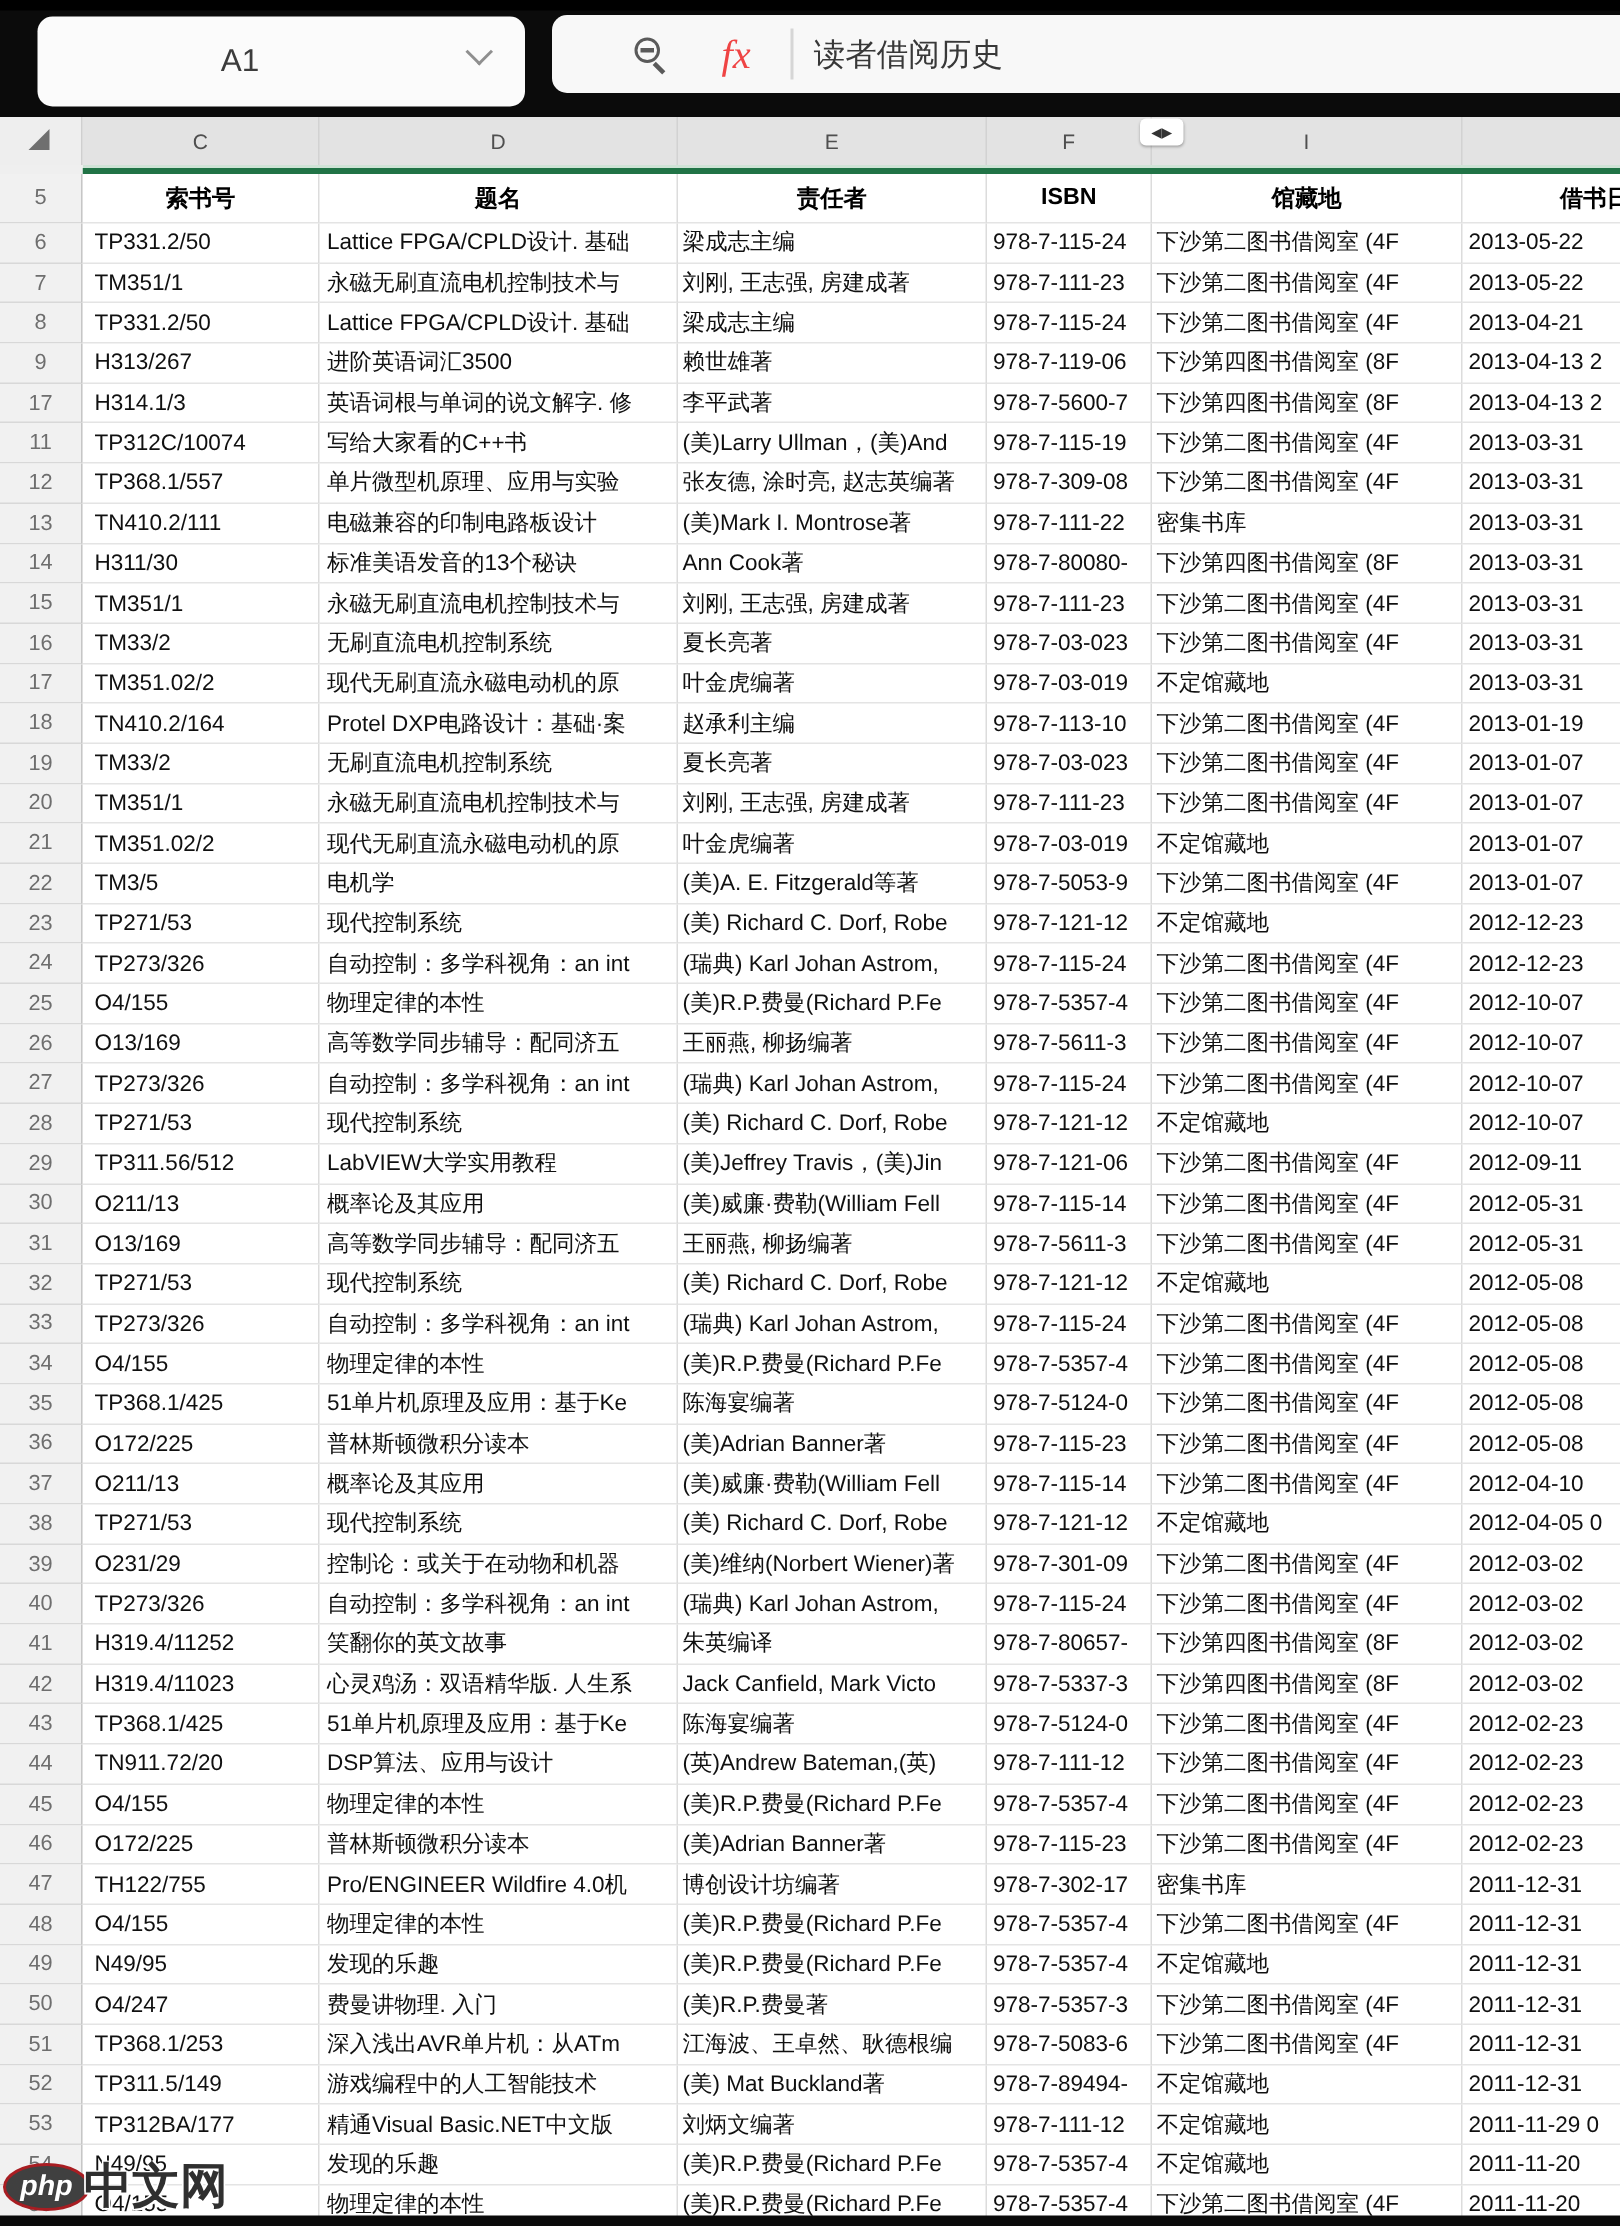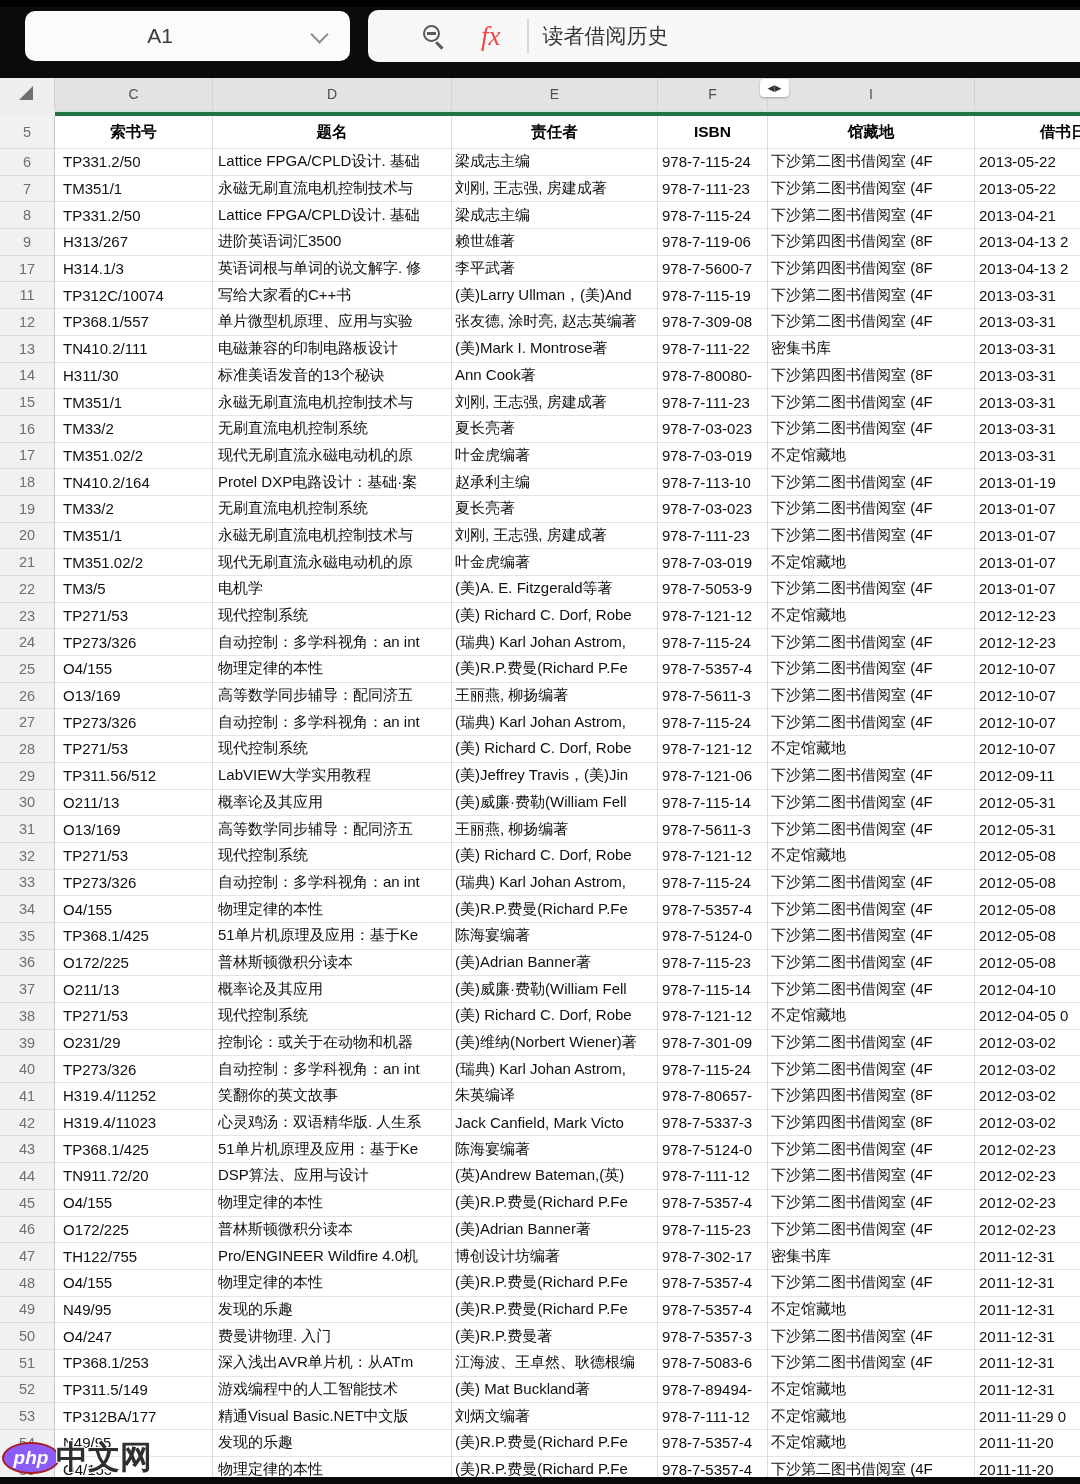--- a/index.html
+++ b/index.html
@@ -1,20 +1,20 @@
 <!DOCTYPE html>
 <html><head>
 <meta charset="utf-8">
 <style>
   html,body{margin:0;padding:0;background:#fff;}
   .screen{position:relative;width:1080px;height:1484px;overflow:hidden;background:#fff;
           font-family:"Liberation Sans","DejaVu Sans",sans-serif;}
   
   .toolbar{position:absolute;top:0;left:0;right:0;height:78px;background:#0b0b0b;}
-  .name-box{position:absolute;left:25px;top:11px;width:325px;height:50px;background:#fbfbfb;
+  .name-box{position:absolute;left:25px;top:11px;width:325px;height:60px;background:#fbfbfb;
             border-radius:10px;display:flex;align-items:center;justify-content:center;padding-right:55px;box-sizing:border-box;}
   .name-text{font-size:21px;color:#3c3c3c;}
   .chevron{position:absolute;right:24px;top:17px;width:11px;height:11px;
            border-right:2.5px solid #8f8f8f;border-bottom:2.5px solid #8f8f8f;transform:rotate(45deg);}
   .formula-box{position:absolute;left:368px;top:10px;right:-20px;height:52px;background:#f8f8f8;
                border-radius:10px 0 0 10px;display:flex;align-items:center;}
   .magnifier{position:relative;width:22px;height:22px;margin-left:55px;flex:none;}
   .magnifier .ring{position:absolute;left:0;top:0;width:17px;height:17px;border:2.5px solid #5a5a5a;border-radius:50%;box-sizing:border-box;}
   .magnifier .minus{position:absolute;left:4px;top:7px;width:9px;height:2.5px;background:#5a5a5a;}
   .magnifier .handle{position:absolute;right:1px;bottom:1px;width:9px;height:2.5px;background:#5a5a5a;transform:rotate(45deg);}
@@ -48,21 +48,21 @@
   .c-isbn{width:110px;padding-left:4px;}
   .c-loc{width:207px;padding-left:3px;}
   .c-date{width:280px;padding-left:4px;border-right:none !important;}
   .cell{font-size:15px;color:#101010;}
   .hrow{height:33px;}
   .hrow>div.cell{justify-content:center;font-weight:bold;font-size:15.5px;color:#000;padding-left:0;}
   .hrow>div.c-date{justify-content:flex-start;padding-left:65px;}
   .rows-host{display:contents;}
   
   .watermark{position:absolute;left:2px;bottom:4px;display:flex;align-items:center;z-index:10;}
-  .wm-logo{display:flex;align-items:center;justify-content:center;width:58px;height:32px;background:#8b5cf6;
+  .wm-logo{display:flex;align-items:center;justify-content:center;width:58px;height:32px;background:#404040;
            border:2px solid #a81d22;border-radius:50%;color:#fff;font-style:italic;font-weight:bold;font-size:19px;box-sizing:border-box;}
   .wm-text{margin-left:-4px;font-size:32px;font-weight:bold;color:#2f2f2f;
            text-shadow:-1px -1px 0 #fff,1px -1px 0 #fff,-1px 1px 0 #fff,1px 1px 0 #fff;}
   .top-black{position:absolute;top:0;left:0;right:0;height:7px;background:#000;z-index:5;}
   .bottom-black{position:absolute;bottom:0;left:0;right:0;height:7px;background:#0a0a0a;z-index:11;}
 </style>
 </head>
 <body>
 
 <div class="screen">

